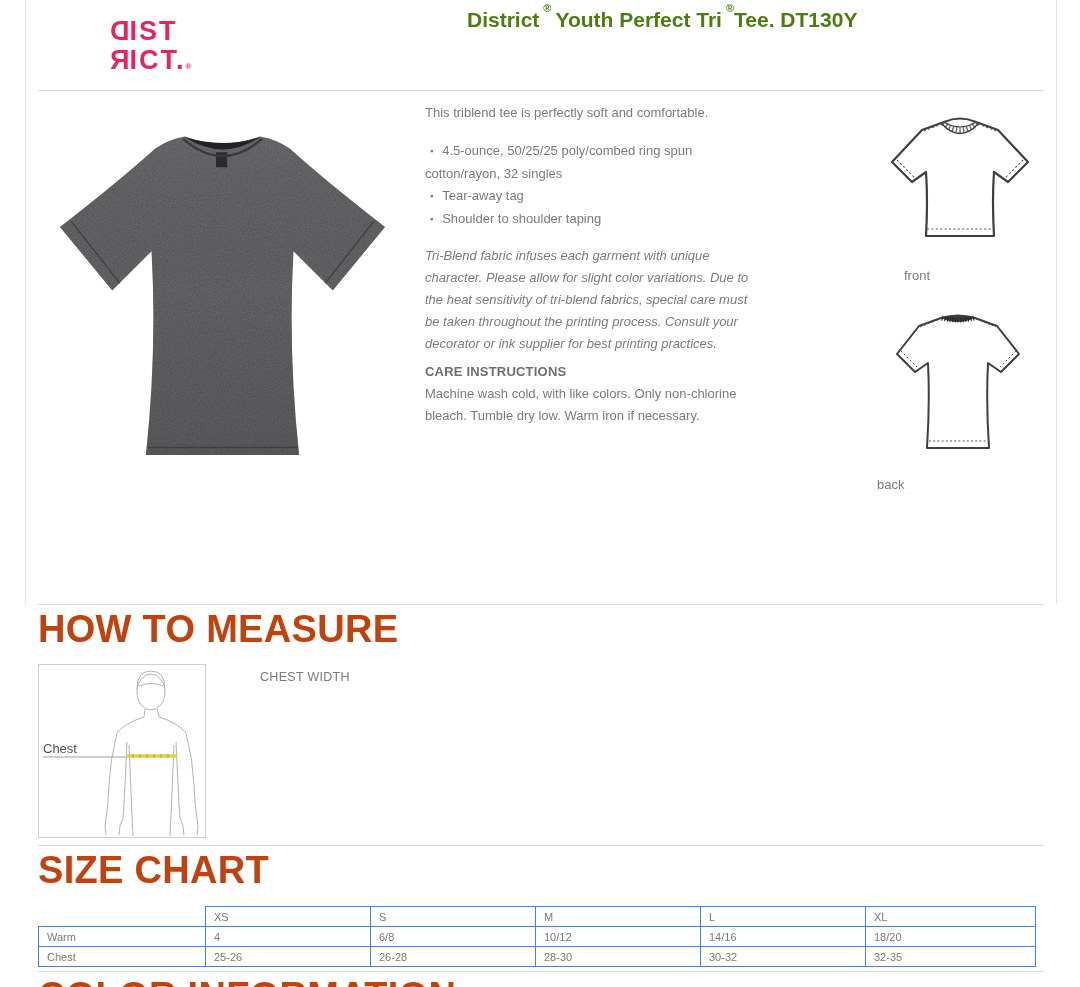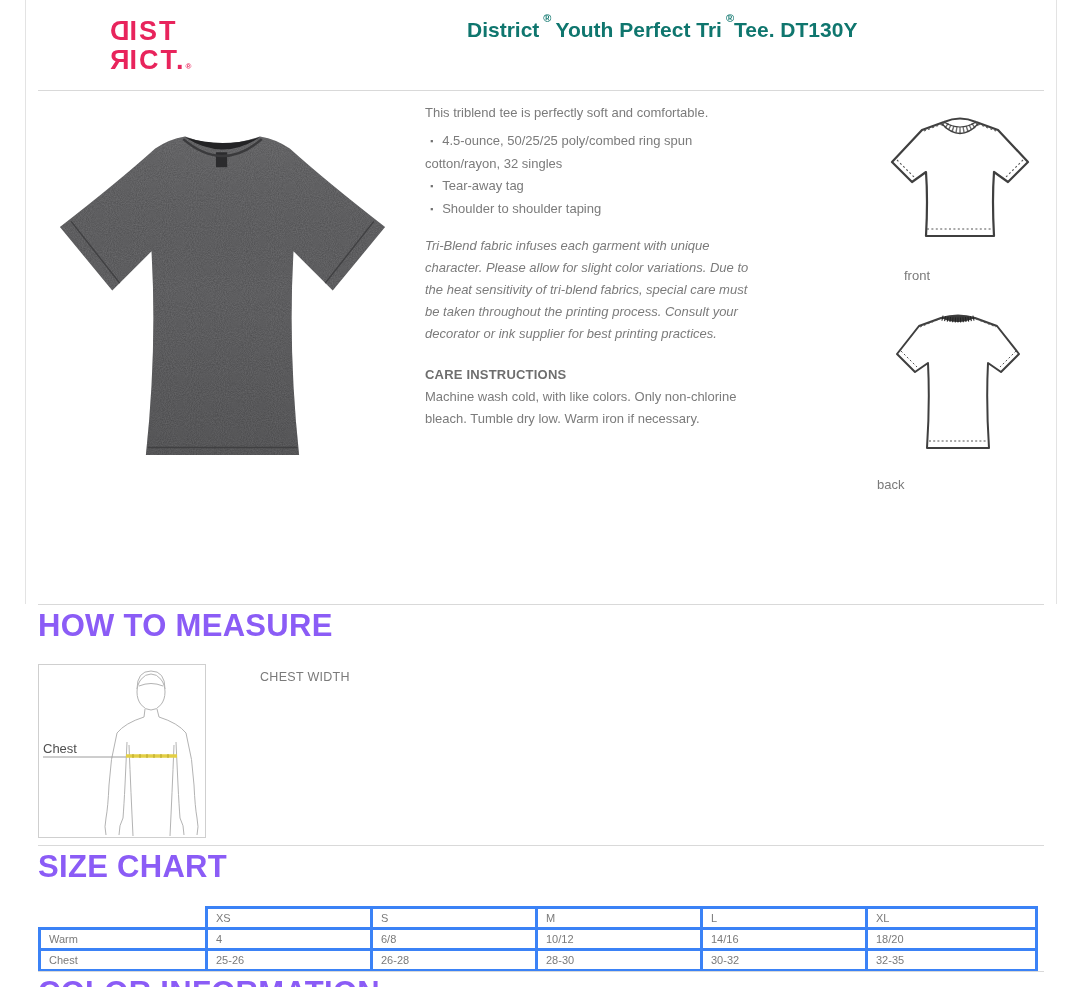--- a/index.html
+++ b/index.html
@@ -9,54 +9,54 @@
   .vline { position:absolute; width:1px; background:#e3e3e3; top:0; height:604px; }
   .vline.left { left:25px; }
   .vline.right { left:1056px; }
   .hrule { position:absolute; left:38px; width:1006px; height:1px; background:#d9d9d9; }
 
   
   .logo { position:absolute; left:108px; top:17px; color:#e8245c; font-weight:bold;
           font-size:27px; line-height:29px; letter-spacing:2px; }
   .logo .flip { display:inline-block; transform:scaleX(-1); }
   .logo .logo-reg { font-size:8px; letter-spacing:0; vertical-align:baseline; }
-  .title { position:absolute; left:467px; top:18px; font-size:21px; font-weight:bold;
-           color:#0f766e; white-space:nowrap; }
+  .title { position:absolute; left:467px; top:8px; font-size:21px; font-weight:bold;
+           color:#4d7c0f; white-space:nowrap; }
   .title sup { font-size:11px; position:relative; top:-7px; font-weight:bold; }
   .title sup.sp { margin:0 4px; }
   .title sup.tight { margin-left:4px; margin-right:0; }
 
   
   .photo { position:absolute; left:45px; top:100px; width:355px; height:382px; }
   .desc { position:absolute; left:425px; top:104px; width:338px; color:#7b7b7b; font-size:13px; }
-  .desc .intro { margin-bottom:8px; line-height:18px; }
+  .desc .intro { margin-bottom:18px; line-height:18px; }
   .bullet-item { line-height:22px; }
   .bullet-item .sq { color:#6f6f6f; font-size:9px; margin:0 9px 0 5px; position:relative; top:-1px; }
   .note { font-style:italic; margin-top:14px; line-height:22px; }
-  .care-h { font-weight:bold; color:#6e6e6e; margin-top:19px; line-height:22px; letter-spacing:.2px; }
+  .care-h { font-weight:bold; color:#6e6e6e; margin-top:6px; line-height:22px; letter-spacing:.2px; }
   .care-t { line-height:22px; }
 
   .sketch-front { position:absolute; left:880px; top:110px; width:160px; height:145px; }
   .sketch-back  { position:absolute; left:891px; top:308px; width:135px; height:165px; }
   .view-label { position:absolute; font-size:13px; color:#7a7a7a; }
   .view-label.front { left:904px; top:268px; }
   .view-label.back  { left:877px; top:477px; }
 
   
-  .big-h { position:absolute; left:38px; font-size:31px; font-weight:bold; color:#8b5cf6; letter-spacing:.3px; }
+  .big-h { position:absolute; left:38px; font-size:38px; font-weight:bold; color:#c2410c; letter-spacing:.3px; }
 
   
   .measure-box { position:absolute; left:38px; top:664px; width:168px; height:174px; border:1px solid #cfcfcf; background:#fff; }
   .measure-box svg { display:block; width:100%; height:100%; }
   .mw-title { position:absolute; left:260px; top:670px; font-size:12.5px; color:#7a7a7a; letter-spacing:.3px; }
   .mw-text  { position:absolute; left:260px; top:692px; width:350px; font-size:13px; color:#7b7b7b; line-height:22px; }
 
   
   .size-table { position:absolute; left:38px; top:906px; width:997px; border-collapse:collapse; table-layout:fixed; }
-  .size-table th, .size-table td { border:3px solid #3b82f6; font-size:11px; font-weight:normal;
+  .size-table th, .size-table td { border:1px solid #3b82f6; font-size:11px; font-weight:normal;
       color:#7a7a7a; text-align:left; padding:3px 8px; height:20px; vertical-align:middle; }
   .size-table th.blank { border:none; }
   .size-table col.c0 { width:167px; } .size-table col.c1 { width:165px; }
   .size-table col.c2 { width:165px; } .size-table col.c3 { width:165px; }
   .size-table col.c4 { width:165px; } .size-table col.c5 { width:170px; }
 
   .clipped-h { top:975px; }
 </style>
 </head>
 <body>

